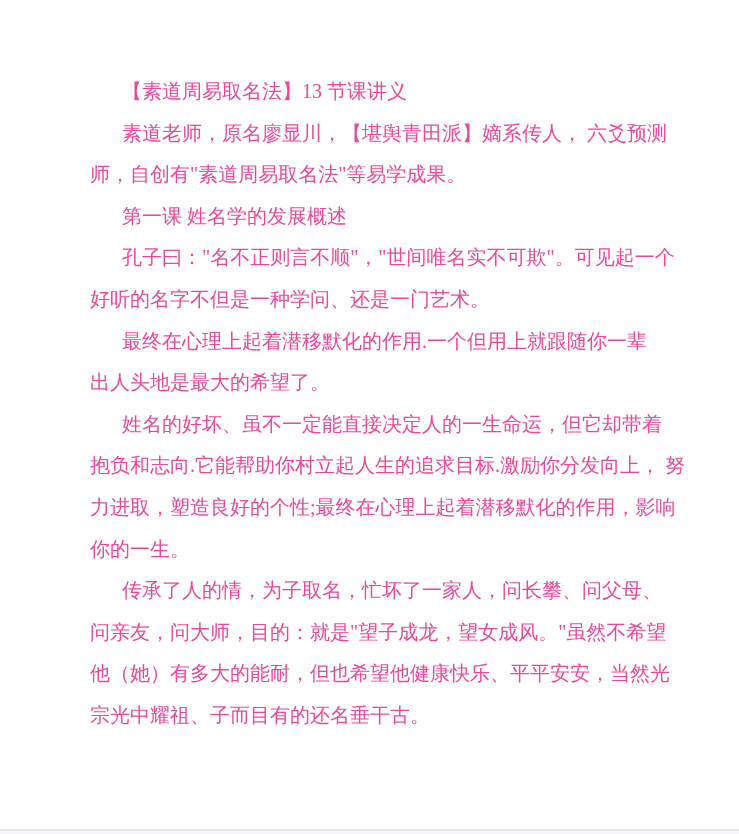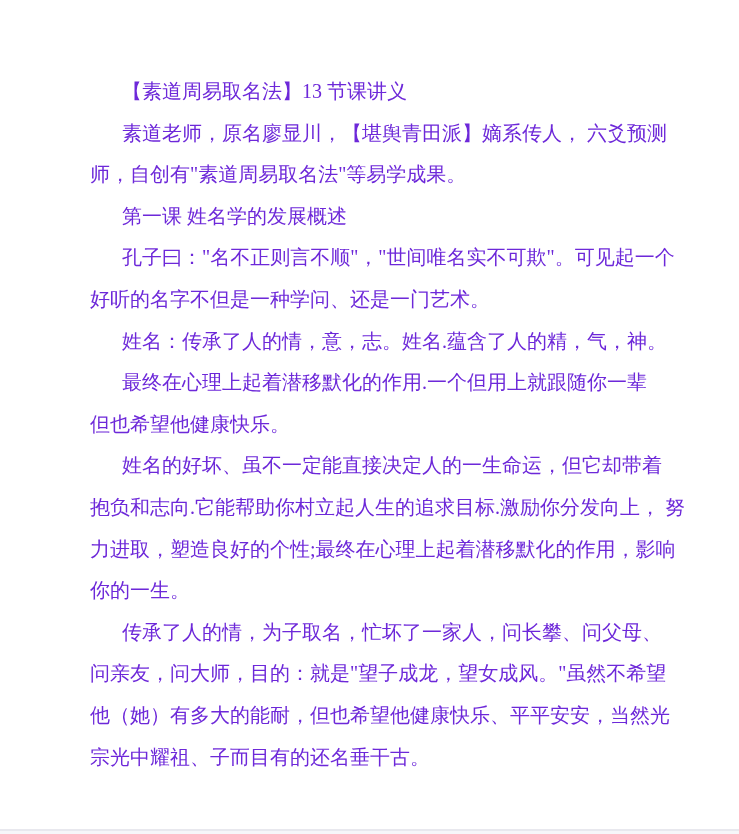--- a/index.html
+++ b/index.html
@@ -17,21 +17,21 @@
     background: #ffffff;
     font-family: "Liberation Serif", "DejaVu Serif", serif;
   }
   .text-block {
     position: absolute;
     left: 90px;
     top: 71px;
     width: 578px;
     font-size: 20px;
     line-height: 41.6px;
-    color: #6d28d9;
+    color: #ec4899;
     letter-spacing: 0px;
   }
   .line {
     height: 41.6px;
     white-space: nowrap;
     text-align: left;
   }
   .line.indent {
     padding-left: 32px;
   }
@@ -49,23 +49,22 @@
 <body>
 
 <div class="page">
   <div class="text-block" id="lines-container">
       <div class="line indent">【素道周易取名法】13 节课讲义</div>
       <div class="line indent">素道老师，原名廖显川，【堪舆青田派】嫡系传人， 六爻预测</div>
       <div class="line">师，自创有"素道周易取名法"等易学成果。</div>
       <div class="line indent">第一课 姓名学的发展概述</div>
       <div class="line indent">孔子曰："名不正则言不顺"，"世间唯名实不可欺"。可见起一个</div>
       <div class="line">好听的名字不但是一种学问、还是一门艺术。</div>
-      <div class="line indent">姓名：传承了人的情，意，志。姓名.蕴含了人的精，气，神。</div>
       <div class="line indent">最终在心理上起着潜移默化的作用.一个但用上就跟随你一辈</div>
-      <div class="line">但也希望他健康快乐。</div>
+      <div class="line">出人头地是最大的希望了。</div>
       <div class="line indent">姓名的好坏、虽不一定能直接决定人的一生命运，但它却带着</div>
       <div class="line">抱负和志向.它能帮助你村立起人生的追求目标.激励你分发向上， 努</div>
       <div class="line">力进取，塑造良好的个性;最终在心理上起着潜移默化的作用，影响</div>
       <div class="line">你的一生。</div>
       <div class="line indent">传承了人的情，为子取名，忙坏了一家人，问长攀、问父母、</div>
       <div class="line">问亲友，问大师，目的：就是"望子成龙，望女成风。"虽然不希望</div>
       <div class="line">他（她）有多大的能耐，但也希望他健康快乐、平平安安，当然光</div>
       <div class="line">宗光中耀祖、子而目有的还名垂干古。</div>
     </div>
   <div class="bottom-band"></div>

